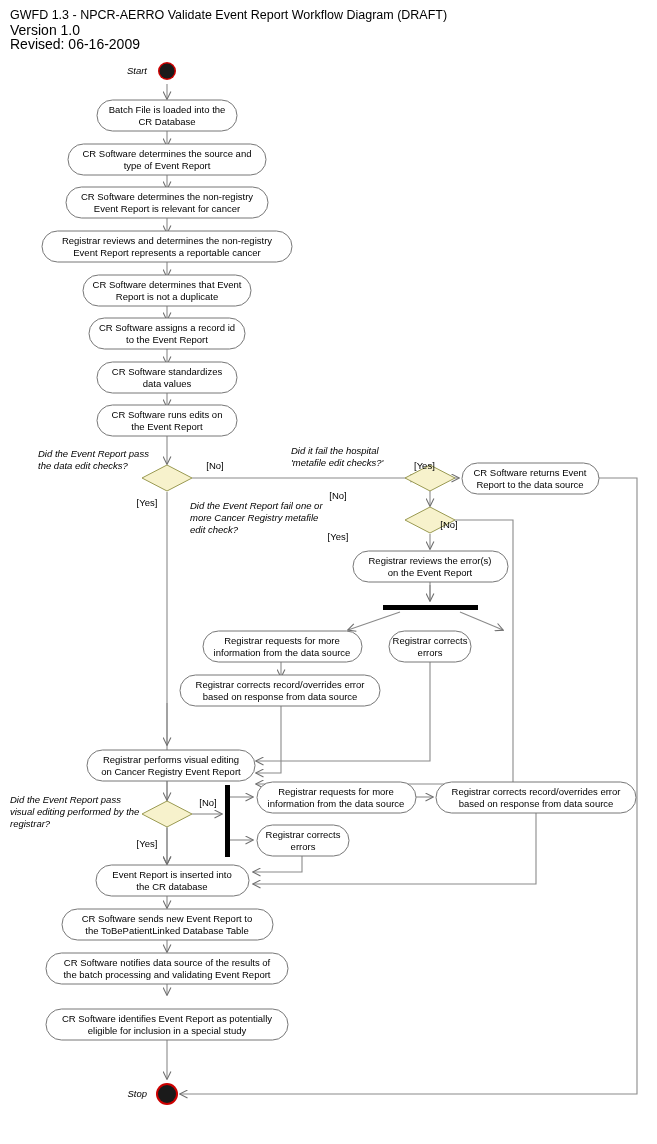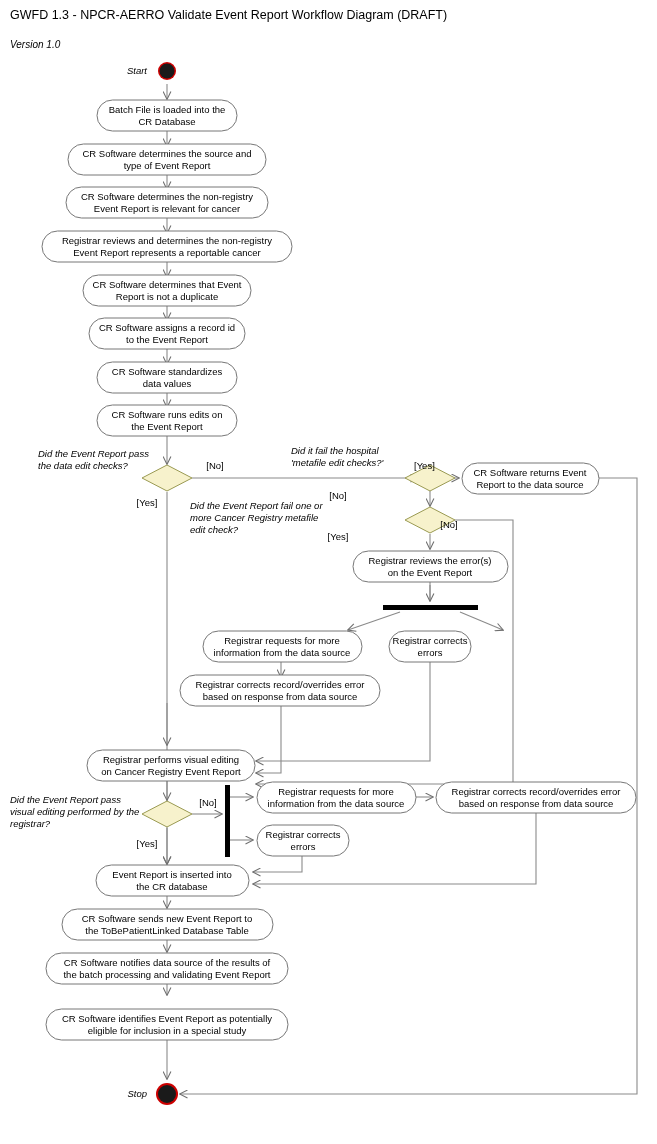--- a/index.html
+++ b/index.html
@@ -1,38 +1,39 @@
 <!DOCTYPE html>
 <html><head>
 <meta charset="utf-8">
 <style>
   html,body{margin:0;padding:0;background:#ffffff;}
   body{width:657px;height:1144px;font-family:"Liberation Sans",sans-serif;overflow:hidden;}
   #wrap{position:relative;width:657px;height:1144px;}
   #hdr{position:absolute;left:10px;top:8px;}
   #hdr .ttl{font-size:12.5px;font-weight:normal;color:#000;letter-spacing:0;}
-  #hdr .sub{font-size:10px;color:#000;line-height:11px;margin-top:17px;font-style:italic;}
+  #hdr .sub{font-size:14px;color:#000;line-height:11px;margin-top:3px;}
   svg{position:absolute;left:0;top:0;}
   .node-txt{font-family:"Liberation Sans",sans-serif;font-size:9.5px;fill:#000;text-anchor:middle;}
   .guard{font-family:"Liberation Sans",sans-serif;font-size:9.5px;fill:#000;text-anchor:middle;}
   .qtxt{font-family:"Liberation Sans",sans-serif;font-size:9.5px;fill:#000;font-style:italic;}
   .endlbl{font-family:"Liberation Sans",sans-serif;font-size:9.5px;fill:#000;font-style:italic;text-anchor:end;}
   .act{fill:#ffffff;stroke:#777777;stroke-width:1;}
   .dia{fill:#f7f2cc;stroke:#9a9a52;stroke-width:1;}
   .edge{stroke:#8a8a8a;stroke-width:1.1;fill:none;}
   .bar{fill:#000000;}
 </style>
 </head>
 <body>
 
 <div id="wrap">
 
   <div id="hdr">
     <div class="ttl">GWFD 1.3 - NPCR-AERRO Validate Event Report Workflow Diagram (DRAFT)</div>
     <div class="sub">Version 1.0</div>
+    <div class="sub">Revised: 06-16-2009</div>
   </div>
 
   <svg width="657" height="1144">
     <defs>
       <marker id="ar" markerWidth="9" markerHeight="9" refX="8" refY="4.5" orient="auto" markerUnits="userSpaceOnUse">
         <path d="M0.5,0.6 L8.4,4.5 L0.5,8.4" fill="none" stroke="#6f6f6f" stroke-width="1.1"></path>
       </marker>
     </defs>
 
     <g>

